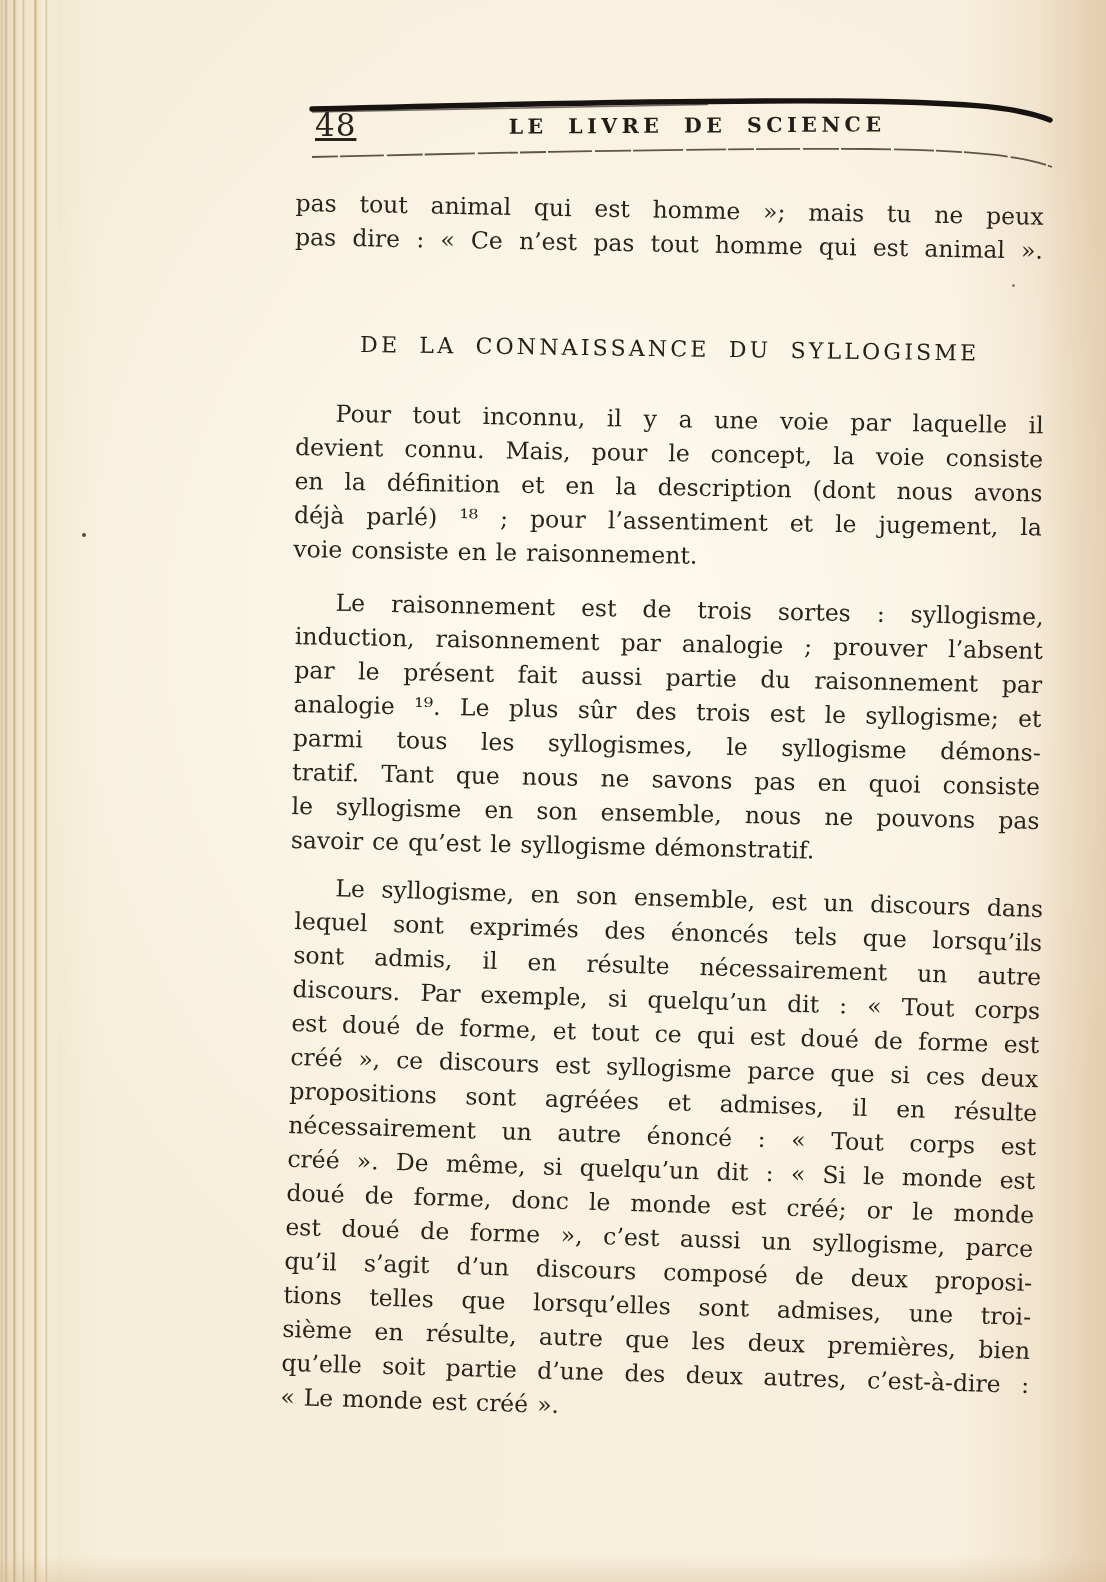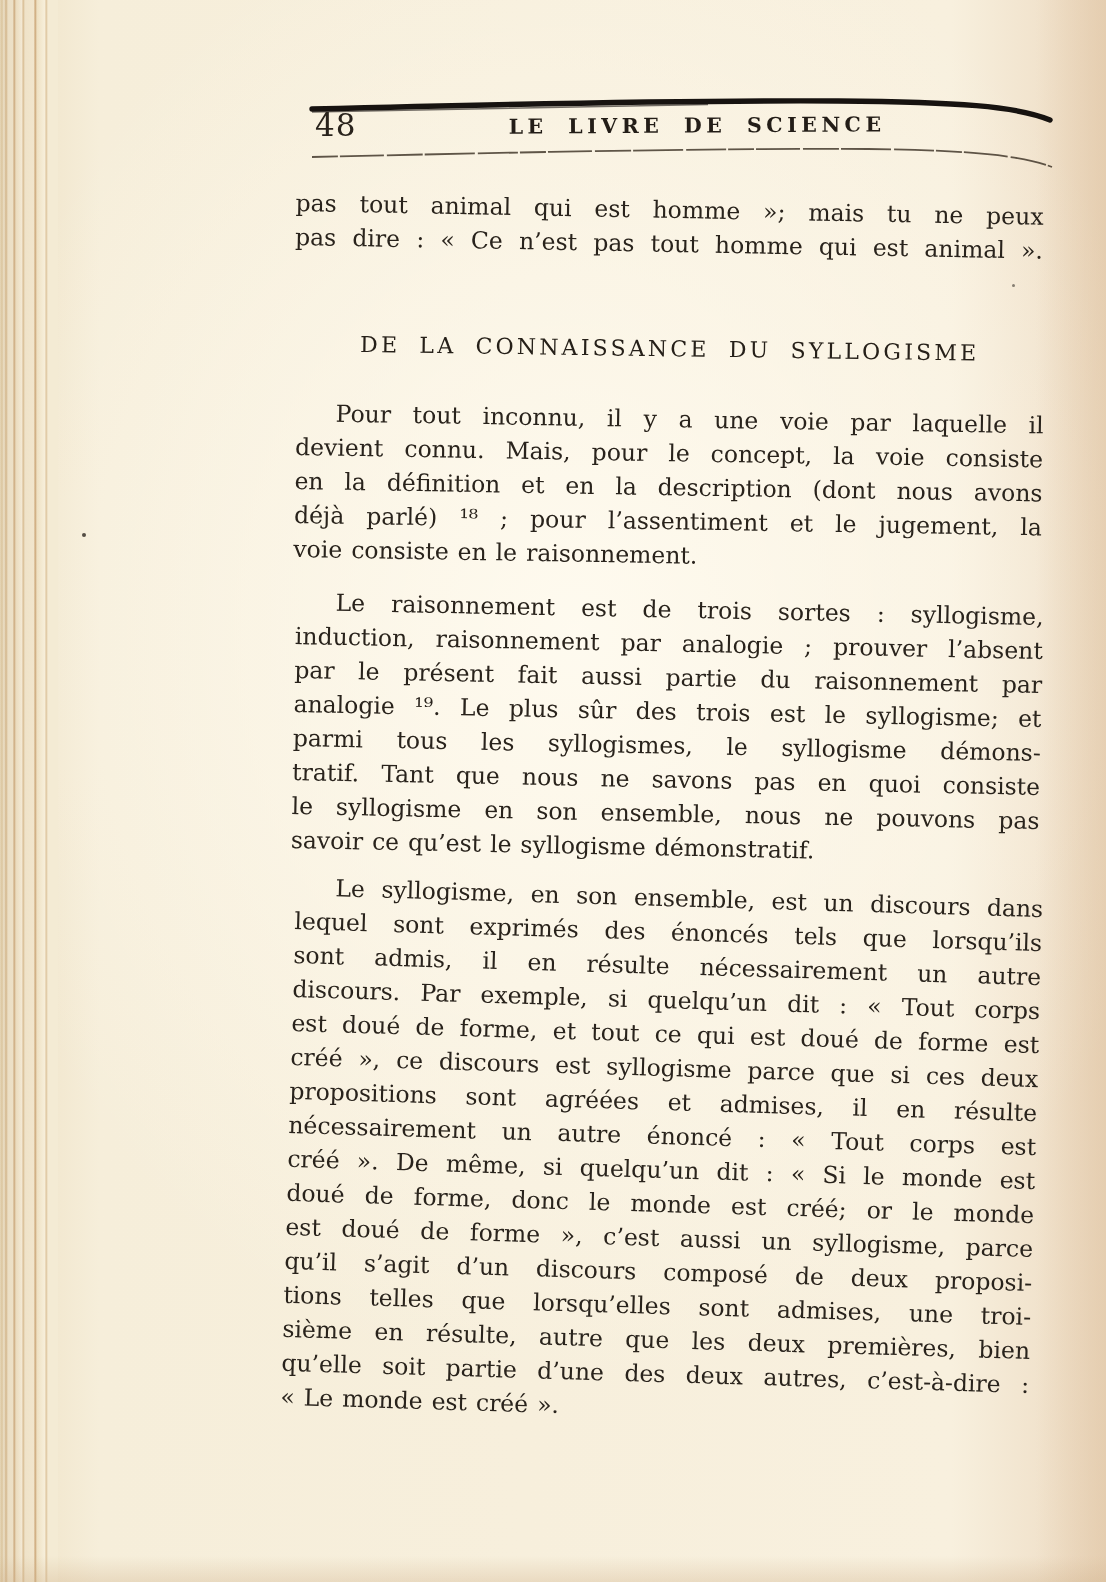--- a/index.html
+++ b/index.html
@@ -33,21 +33,21 @@
     background:linear-gradient(to top, rgba(206,176,138,.33), rgba(206,176,138,0));
   }
   .speck{position:absolute;background:#2a241e;border-radius:50%;}
   #speck-1{left:82px;top:533px;width:4px;height:4px;opacity:.8;}
   #speck-2{left:1012px;top:284px;width:3px;height:3px;opacity:.55;}
 
   
   .rules{position:absolute;left:308px;top:90px;width:748px;height:92px;}
   .page-num{
     position:absolute;left:315px;top:107px;
-    font-size:31px;letter-spacing:1px;
+    font-size:31px;letter-spacing:1px;text-decoration:underline;
   }
   .running-title{
     position:absolute;left:452px;top:115px;width:490px;text-align:center;
     font-size:20.5px;font-weight:700;letter-spacing:4.5px;word-spacing:9px;
     transform:rotate(-.35deg);transform-origin:0 0;color:#231d17;
   }
 
   
   .text-block{position:absolute;left:296px;top:0;width:748px;}
   .para{position:absolute;left:0;width:100%;transform-origin:0 0;}

